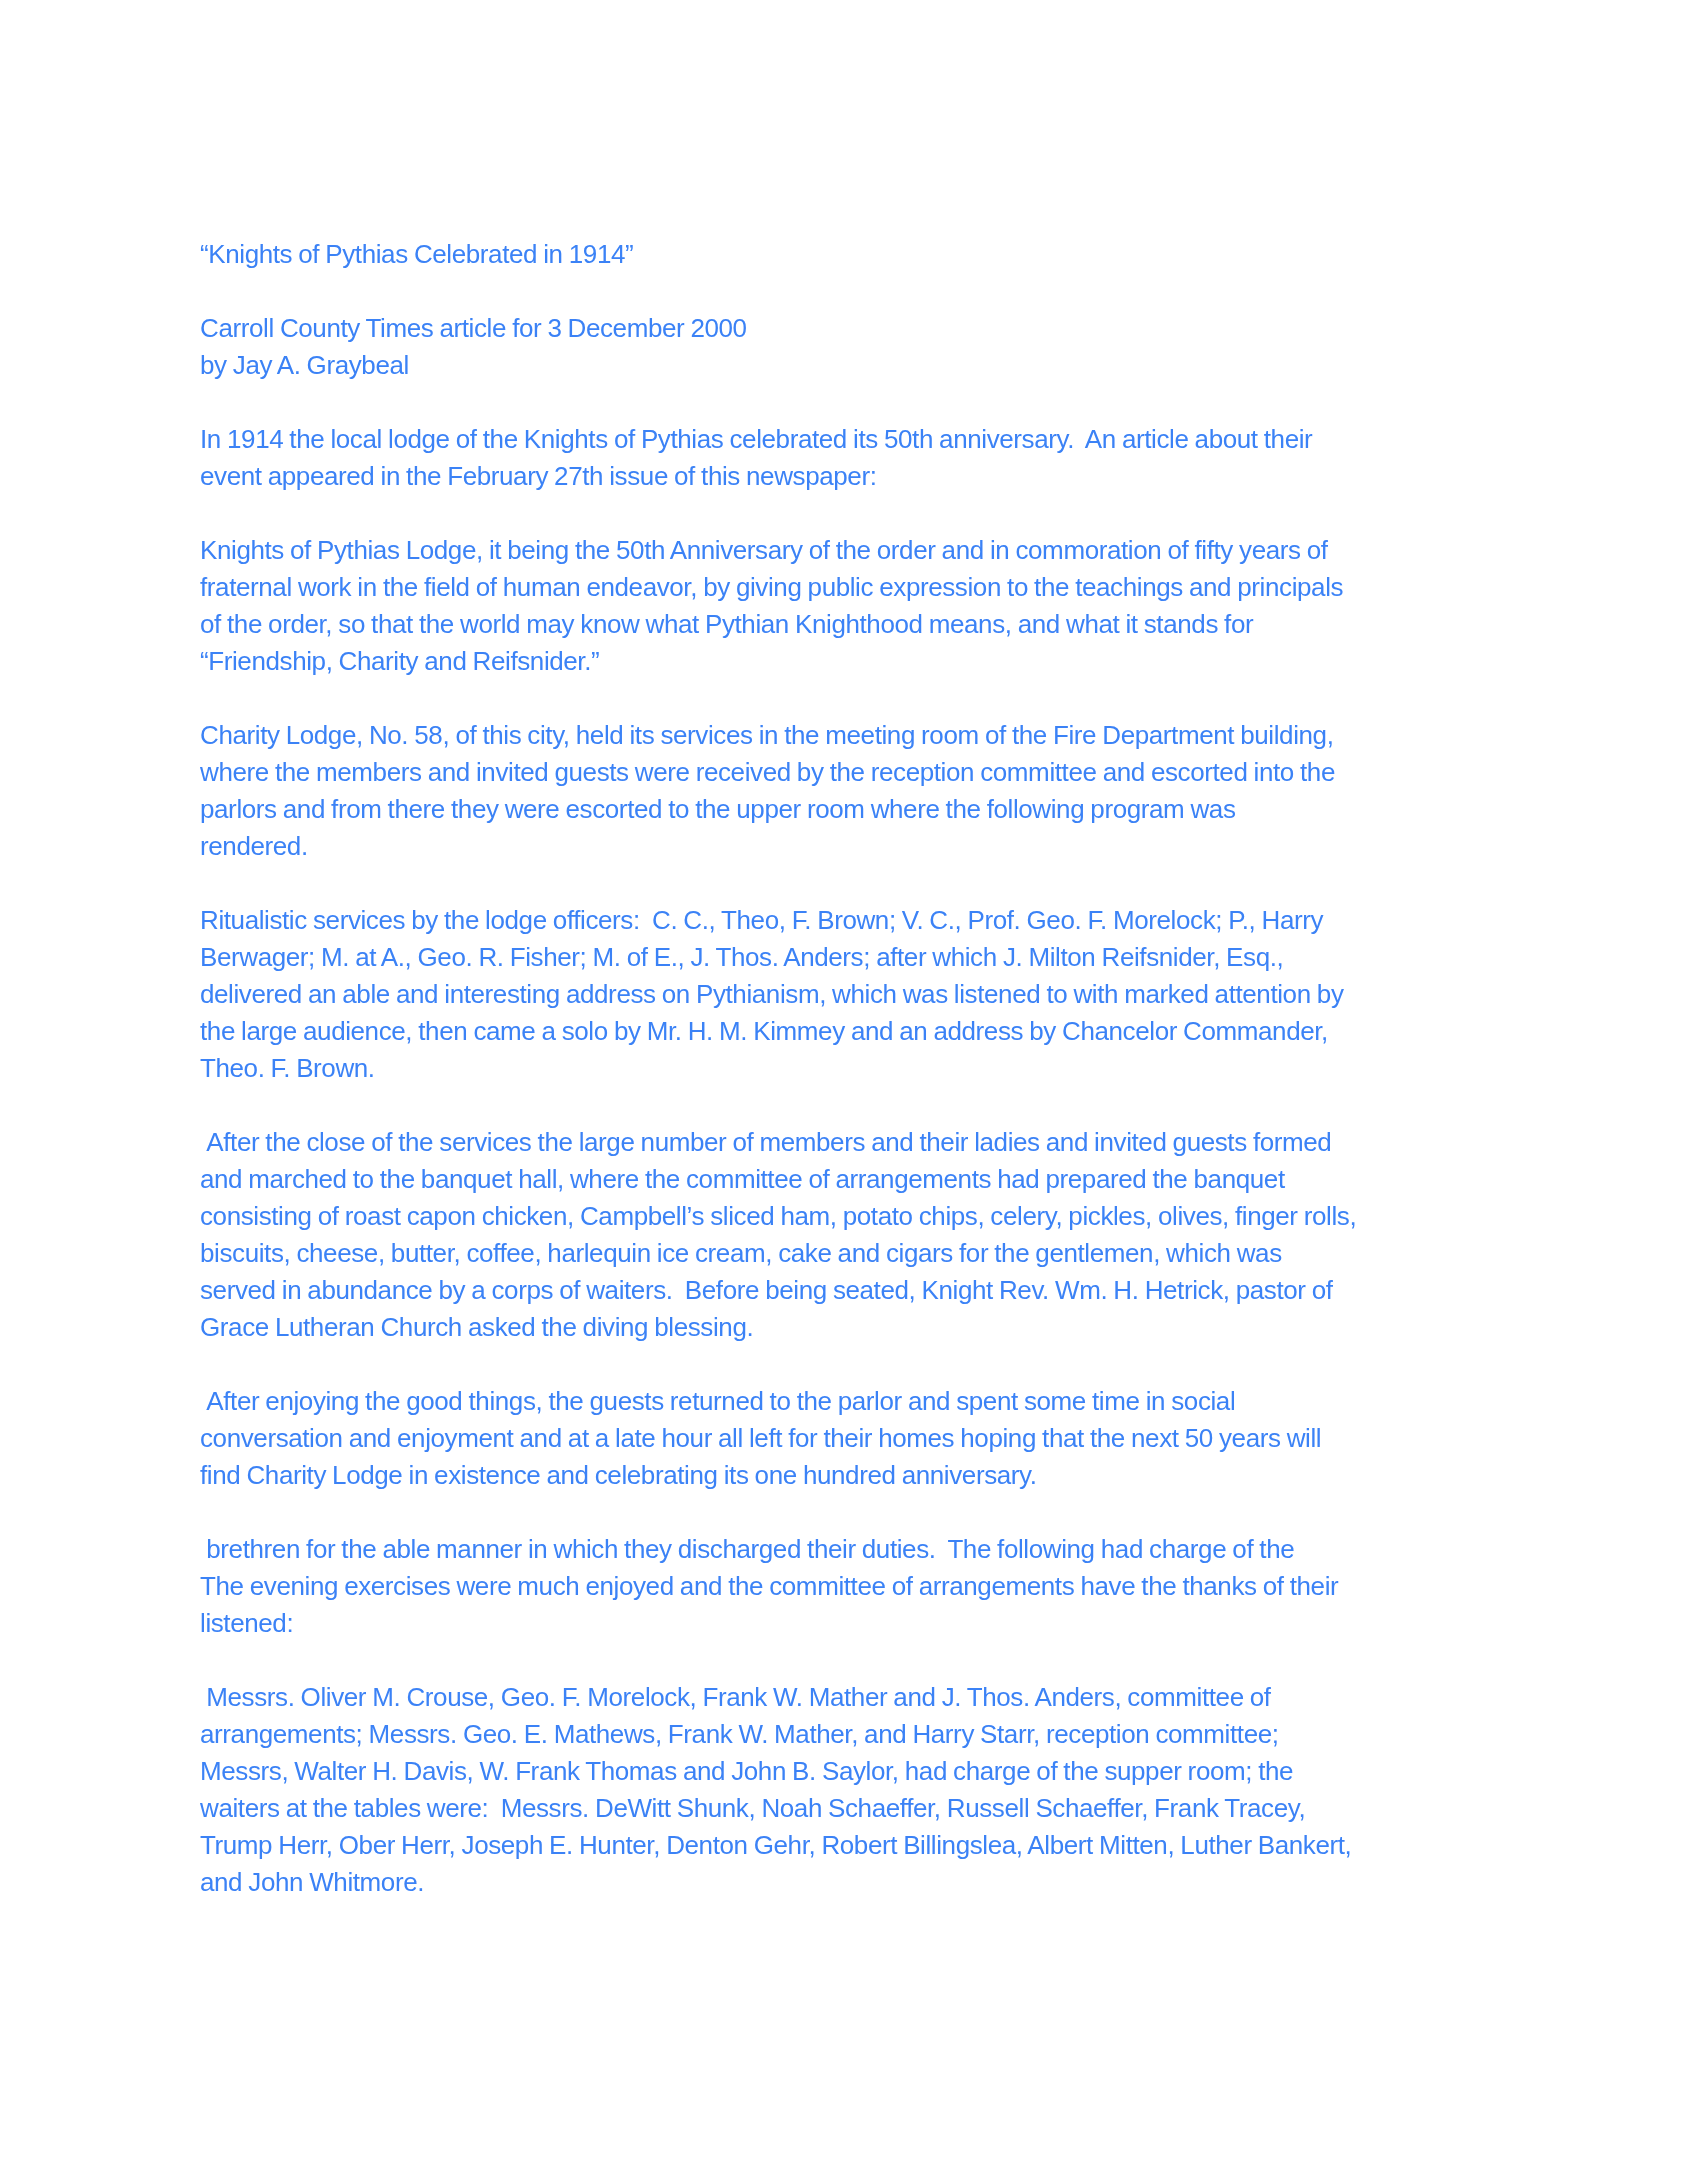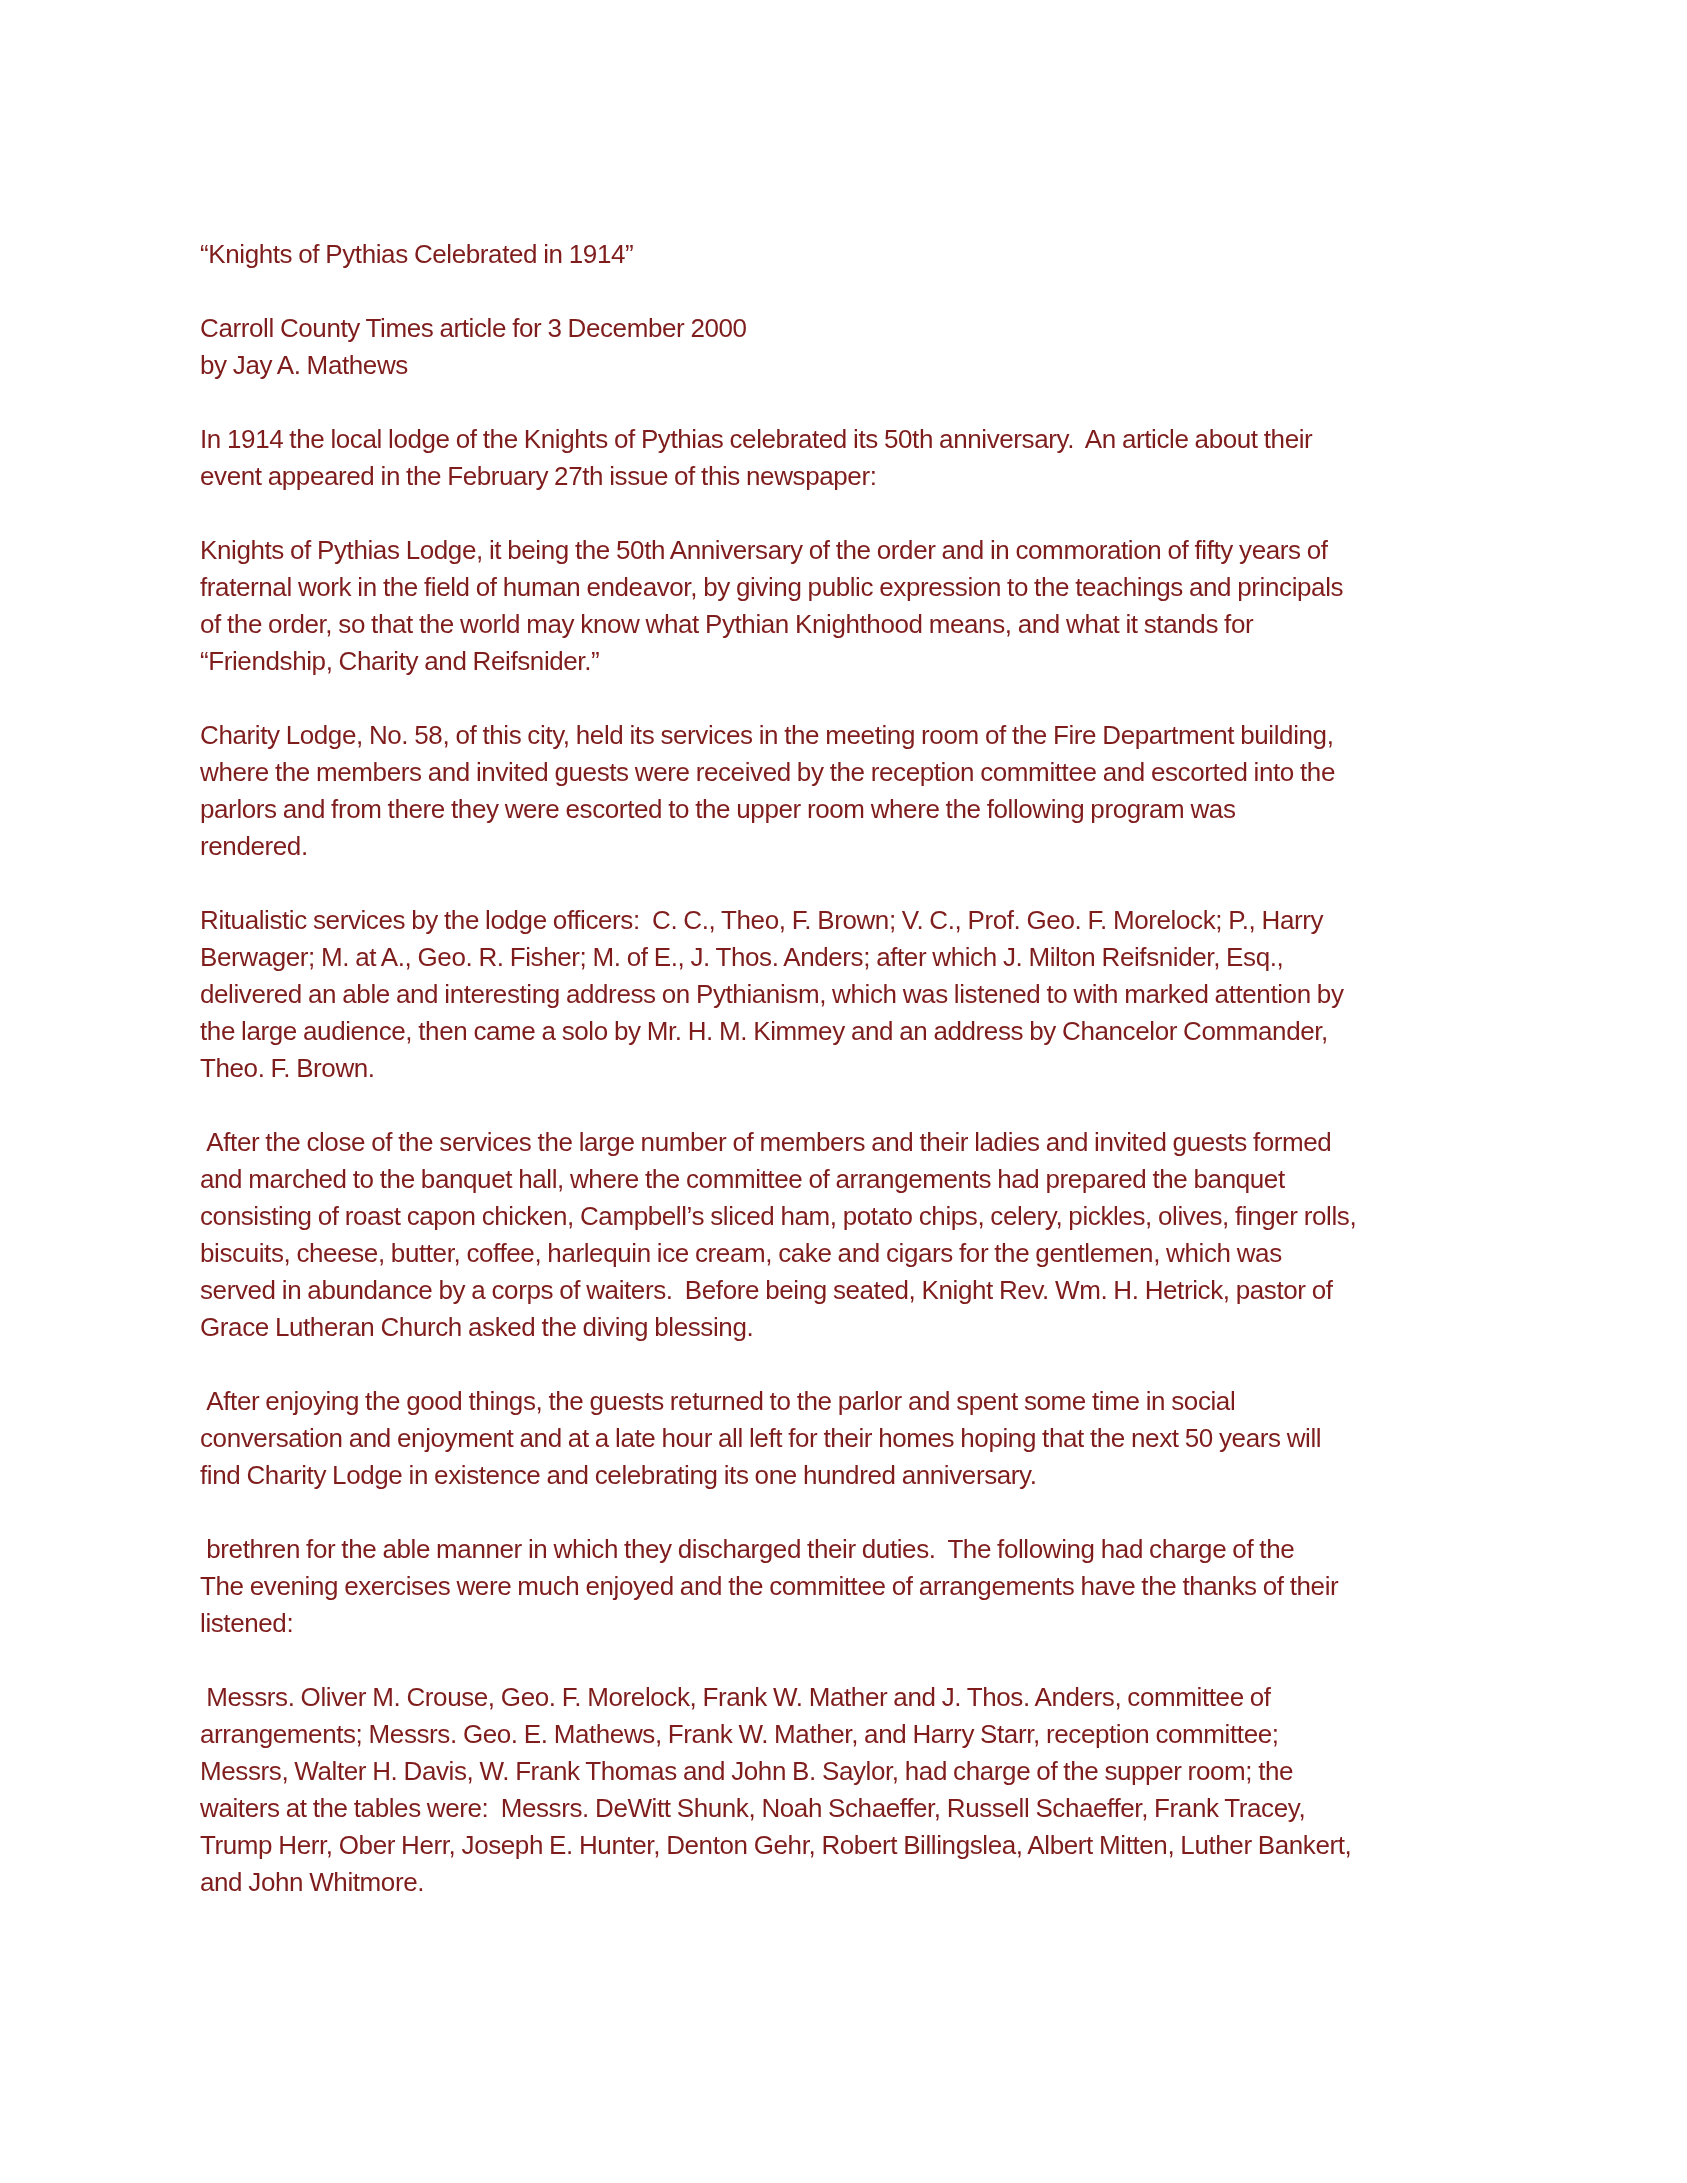--- a/index.html
+++ b/index.html
@@ -14,21 +14,21 @@
       overflow: hidden;
     }
     .page {
       position: absolute;
       left: 200px;
       top: 236px;
       width: 1321px;
       font-family: "Liberation Sans", sans-serif;
       font-size: 26px;
       line-height: 37px;
-      color: #7f1d1d;
+      color: #3b82f6;
       letter-spacing: -0.4px;
       word-spacing: -0.7px;
     }
     .line {
       display: block;
       white-space: pre;
       height: 37px;
     }
     .para {
       margin: 0 0 37px 0;
@@ -40,21 +40,21 @@
 </head>
 <body>
 
 <div class="page">
   <div class="para">
     <span class="line">“Knights of Pythias Celebrated in 1914”</span>
   </div>
 
   <div class="para">
     <span class="line">Carroll County Times article for 3 December 2000</span>
-    <span class="line">by Jay A. Mathews</span>
+    <span class="line">by Jay A. Graybeal</span>
   </div>
 
   <div class="para">
     <span class="line">In 1914 the local lodge of the Knights of Pythias celebrated its 50th anniversary.  An article about their</span>
     <span class="line">event appeared in the February 27th issue of this newspaper:</span>
   </div>
 
   <div class="para">
     <span class="line">Knights of Pythias Lodge, it being the 50th Anniversary of the order and in commoration of fifty years of</span>
     <span class="line">fraternal work in the field of human endeavor, by giving public expression to the teachings and principals</span>

